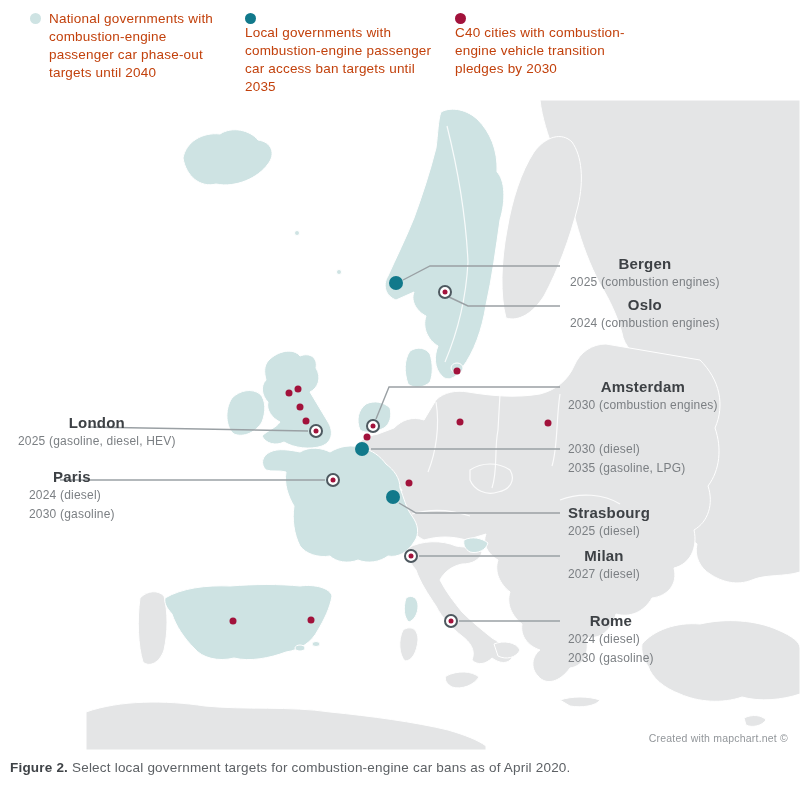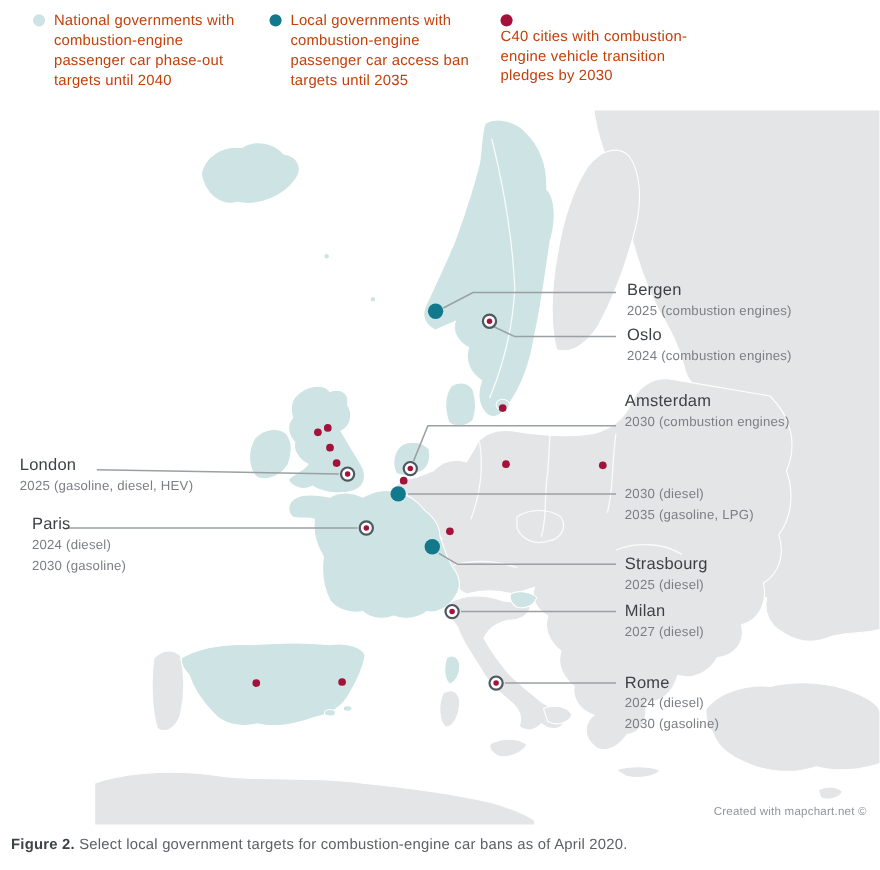--- a/index.html
+++ b/index.html
@@ -26,34 +26,34 @@
   .leader{fill:none;stroke:var(--c-line);stroke-width:1.4;}
 
   
   .legend-item{position:absolute;top:10px;display:flex;align-items:flex-start;}
   .legend-dot{width:11px;height:11px;border-radius:50%;flex:0 0 auto;margin-top:3px;margin-right:8px;}
   .legend-dot.national{background:var(--c-national);}
   .legend-dot.local{background:var(--c-local);}
   .legend-dot.c40{background:var(--c-c40);}
   .legend-text{font-size:13.5px;line-height:18px;color:#c2410c;letter-spacing:.2px;}
   #legend-1{left:30px;width:200px;}
-  #legend-2{left:245px;width:200px;}
+  #legend-2{left:245px;width:200px;flex-direction:column;}
   #legend-3{left:455px;width:175px;flex-direction:column;}
 
   
   .dot{position:absolute;transform:translate(-50%,-50%);border-radius:50%;}
   .dot-local{width:14px;height:14px;background:var(--c-local);}
   .dot-ring{width:14px;height:14px;background:#ffffff;border:2.5px solid var(--c-ring);}
   .dot-inner{position:absolute;left:50%;top:50%;transform:translate(-50%,-50%);
     width:5px;height:5px;border-radius:50%;background:var(--c-c40);}
   .dot-pledge{width:7px;height:7px;background:var(--c-c40);}
 
   
   .city-label{position:absolute;letter-spacing:.2px;}
-  .city-name{font-weight:normal;font-size:15px;line-height:18px;color:var(--c-name);}
+  .city-name{font-weight:bold;font-size:15px;line-height:18px;color:var(--c-name);text-align:center;}
   .city-detail{font-size:12px;line-height:19px;color:var(--c-detail);}
 
   .credit{position:absolute;right:12px;top:732px;font-size:10.5px;color:#92969a;letter-spacing:.2px;}
   .caption{position:absolute;left:10px;top:760px;width:780px;font-size:13.5px;color:#5d6165;letter-spacing:.2px;}
   .caption b{color:#3f4347;}
 </style>
 </head>
 <body>
 
 <div class="stage">
@@ -158,21 +158,21 @@
   </div>
 
   <div class="city-label" style="left: 570px; top: 255px;">
     <div class="city-name">Bergen</div>
     <div class="city-detail">2025 (combustion engines)</div>
   </div>
   <div class="city-label" style="left: 570px; top: 296px;">
     <div class="city-name">Oslo</div>
     <div class="city-detail">2024 (combustion engines)</div>
   </div>
-  <div class="city-label" style="left: 568px; top: 356px;">
+  <div class="city-label" style="left: 568px; top: 378px;">
     <div class="city-name">Amsterdam</div>
     <div class="city-detail">2030 (combustion engines)</div>
   </div>
   <div class="city-label" style="left: 568px; top: 440px;">
     <div class="city-detail">2030 (diesel)</div>
     <div class="city-detail">2035 (gasoline, LPG)</div>
   </div>
   <div class="city-label" style="left: 568px; top: 504px;">
     <div class="city-name">Strasbourg</div>
     <div class="city-detail">2025 (diesel)</div>

